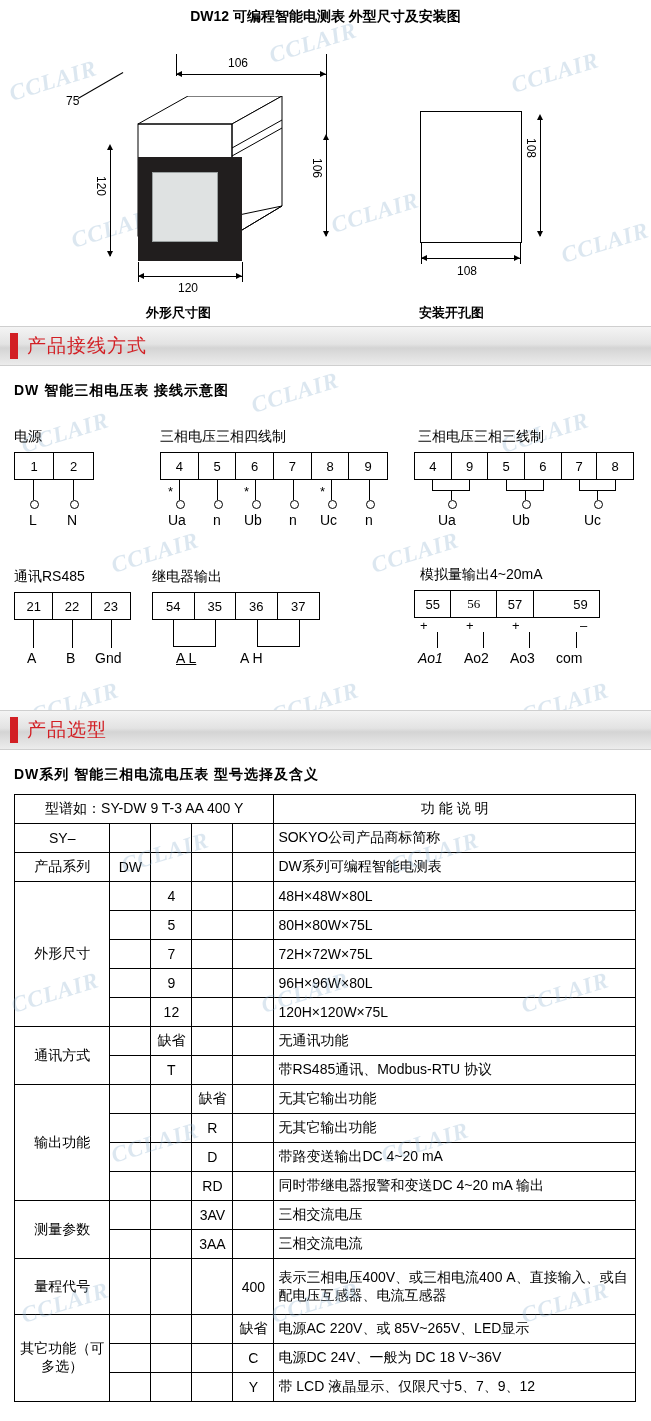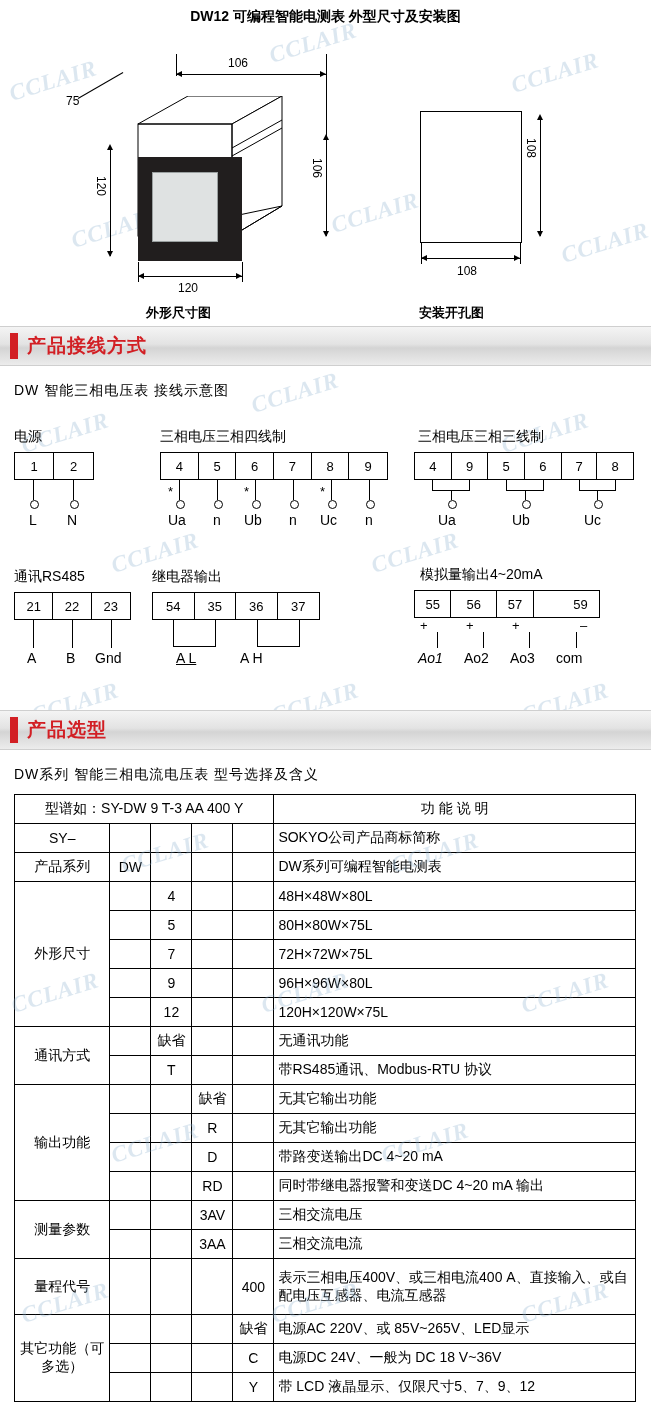--- a/index.html
+++ b/index.html
@@ -59,24 +59,24 @@
   
   .banner{
     position:relative;
     height:38px;
     background:linear-gradient(180deg,#f4f4f4 0%,#e3e3e3 45%,#d4d4d4 55%,#ececec 100%);
     border-top:1px solid #cfcfcf;
     border-bottom:1px solid #cfcfcf;
     display:flex;align-items:center;
   }
   .banner-bar{width:8px;height:26px;background:#d21f24;margin-left:10px;}
-  .banner-txt{font-size:19px;font-weight:bold;color:#d21f24;margin-left:9px;letter-spacing:1px;}
+  .banner-txt{font-size:19px;font-weight:normal;color:#d21f24;margin-left:9px;letter-spacing:1px;}
 
   
-  .sub-title{font-size:14px;font-weight:normal;margin:16px 0 0 14px;letter-spacing:1px;}
+  .sub-title{font-size:14px;font-weight:bold;margin:16px 0 0 14px;letter-spacing:1px;}
   .wiring{position:relative;height:310px;}
   .grp-title{position:absolute;font-size:14px;white-space:nowrap;}
 
   .tbox{position:absolute;border:1px solid #000;height:28px;box-sizing:border-box;display:flex;}
   .tbox > div{
     border-right:1px solid #000;box-sizing:border-box;
     display:flex;align-items:center;justify-content:center;
     font-size:13px;
   }
   .tbox > div:last-child{border-right:none;}
@@ -307,21 +307,21 @@
     <div class="drop" style="left:215px;top:220px;height:26px;"></div>
     <div class="ln lnh" style="left:173px;top:246px;width:43px;"></div>
     <div class="drop" style="left:257px;top:220px;height:26px;"></div>
     <div class="drop" style="left:299px;top:220px;height:26px;"></div>
     <div class="ln lnh" style="left:257px;top:246px;width:43px;"></div>
     <div class="tlabel" style="left:176px;top:250px;text-decoration:underline;">A L</div>
     <div class="tlabel" style="left:240px;top:250px;">A H</div>
 
     <div class="tbox" style="left:414px;top:190px;width:186px;">
       <div style="width:46px;">55</div>
-      <div style="width:58px;">56</div>
+      <div style="width:58px;font-family:Liberation Serif, serif;">56</div>
       <div style="width:47px;">57</div>
       <div style="width:47px;margin-left:28px;">59</div>
     </div>
     <div class="tlabel" style="left:420px;top:218px;font-size:13px;">+</div>
     <div class="tlabel" style="left:466px;top:218px;font-size:13px;">+</div>
     <div class="tlabel" style="left:512px;top:218px;font-size:13px;">+</div>
     <div class="tlabel" style="left:580px;top:218px;font-size:13px;">–</div>
     <div class="drop" style="left:437px;top:232px;height:16px;"></div>
     <div class="drop" style="left:483px;top:232px;height:16px;"></div>
     <div class="drop" style="left:529px;top:232px;height:16px;"></div>

